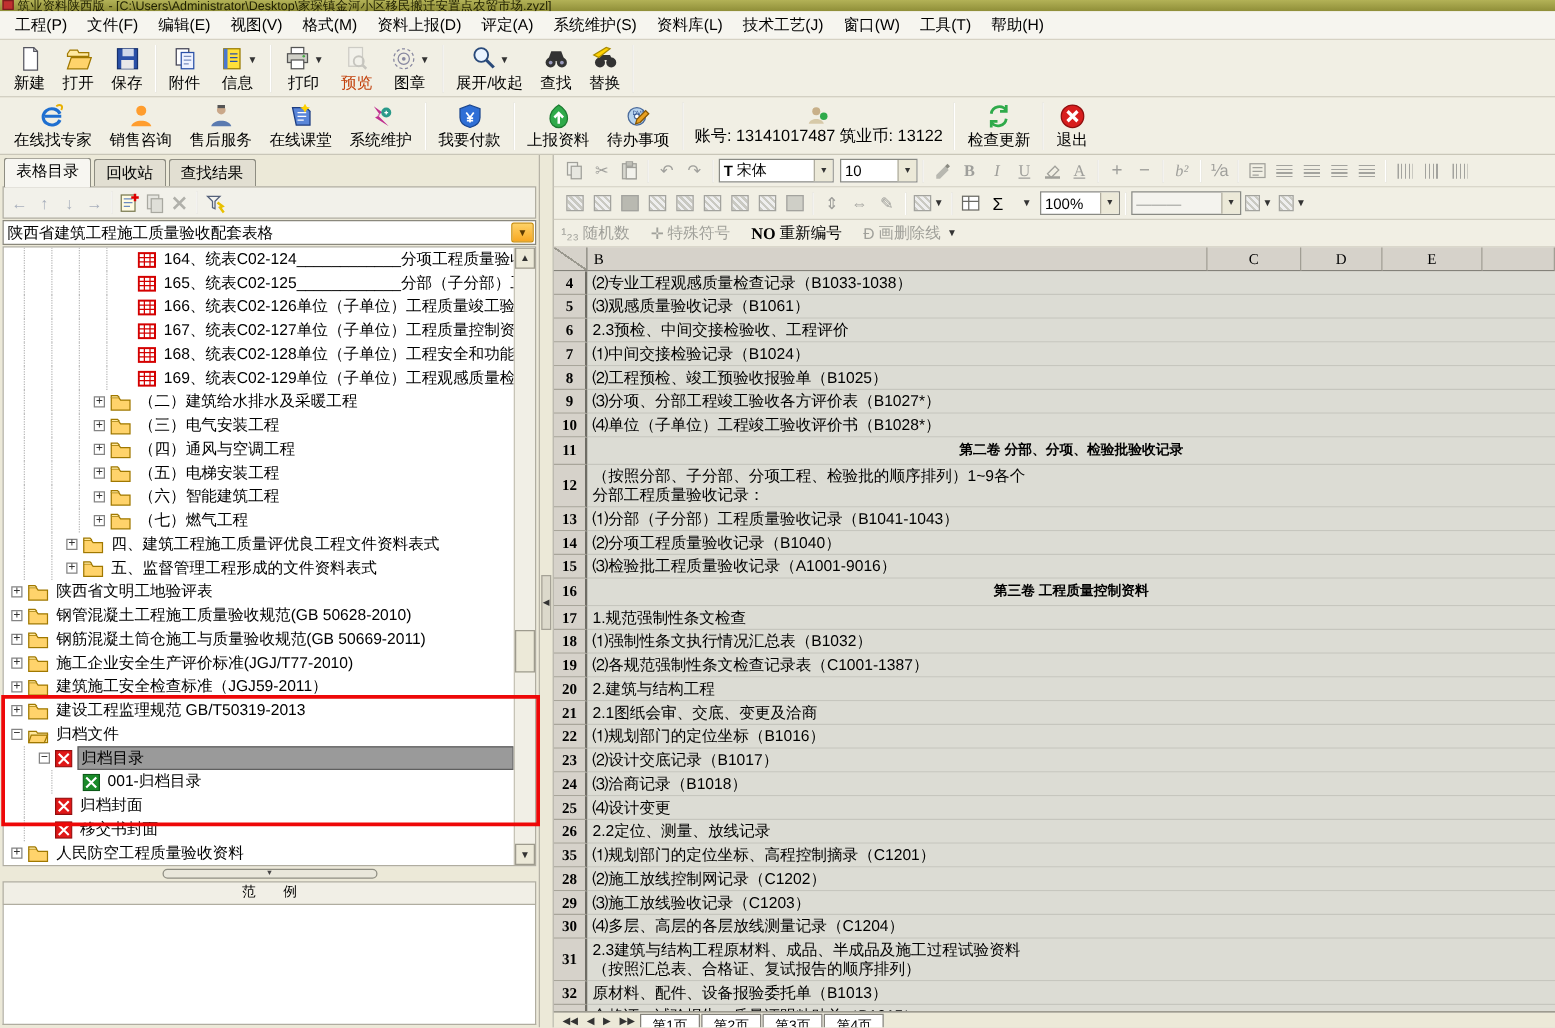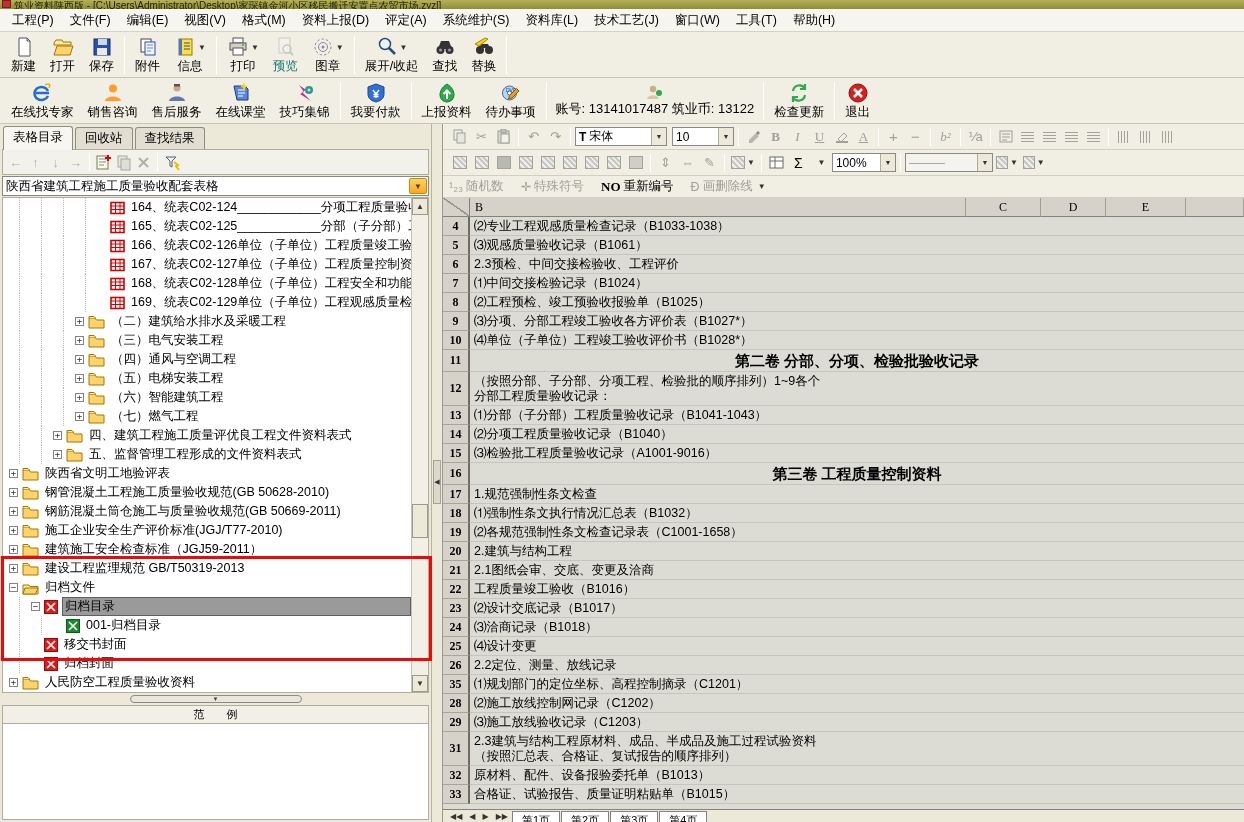--- a/index.html
+++ b/index.html
@@ -13,21 +13,21 @@
   .titlebar .ttext { font-size:10px; color:#1e1e00; white-space:nowrap; line-height:11px; }
 
   
   .menubar { height:23px; background:#f6f5ef; border-bottom:1px solid #d6d2c4; display:flex; align-items:center; padding-left:4px; }
   .mitem { font-size:12.5px; padding:2px 8px; white-space:nowrap; }
 
   
   .toolbar { height:46px; background:#f1efe4; border-bottom:1px solid #c9c6b8; display:flex; align-items:center; padding-left:4px; }
   .tbtn { display:flex; flex-direction:column; align-items:center; justify-content:center; padding:1px 7px; font-size:12.5px; gap:1px; white-space:nowrap; }
   .tbtn .lbl { line-height:14px; }
-  .tbtn.disabled { color:#0f766e; }
+  .tbtn.disabled { color:#c2410c; }
   .tbtn.disabled svg { opacity:.4; filter:grayscale(1); }
   .tsep { width:1px; height:38px; background:#c2bfb2; border-right:1px solid #fff; margin:0 3px; flex:none; }
   .da { font-size:8px; color:#333; margin-left:2px; }
   .ic { display:inline-flex; align-items:center; justify-content:center; }
   .ic svg { display:block; }
   .acctxt { font-size:13px; white-space:nowrap; padding:0 6px; display:flex; flex-direction:column; align-items:center; gap:0; }
 
   
   .main { flex:1; display:flex; min-height:0; }
 
@@ -87,21 +87,21 @@
   .sheet { flex:1; display:flex; flex-direction:column; min-height:0; background:#dcdcd4; }
   .shead { height:19px; display:flex; flex:none; background:#d6d2ca; font-size:12px; }
   .corner { width:27px; flex:none; border-right:1px solid #84827a; border-bottom:1px solid #84827a; background:
     linear-gradient(to top right, transparent 48%, #9a988e 48%, #9a988e 53%, transparent 53%), #d6d2ca; }
   .colh { border-right:1px solid #a19e94; border-bottom:1px solid #84827a; display:flex; align-items:center; justify-content:center; font-family:"Liberation Serif",serif; }
   .colh.b { justify-content:flex-start; padding-left:5px; }
   .sbody { flex:1; overflow:hidden; }
   .srow { display:flex; }
   .rn { width:27px; flex:none; background:#d6d2ca; border-right:2px solid #6e6c64; border-bottom:1px solid #a8a59a; display:flex; align-items:center; justify-content:center; font-weight:bold; font-size:12px; font-family:"Liberation Serif",serif; }
   .cell { flex:1; min-width:0; border-bottom:1px solid #c6c6be; background:#dcdcd4; font-size:12.5px; padding-left:4px; display:flex; align-items:center; overflow:hidden; white-space:pre-line; line-height:15px; }
-  .cell.center { justify-content:center; font-weight:bold; font-size:15px; padding-left:0; }
+  .cell.center { justify-content:center; font-weight:bold; font-size:11px; padding-left:0; }
   .stabsbar { height:13px; flex:none; background:#ece9d8; border-top:1px solid #84827a; display:flex; align-items:flex-start; overflow:hidden; padding-left:4px; gap:1px; }
   .snav { font-size:8px; color:#333; padding:2px 3px; }
   .stab { border:1px solid #84827a; background:#fff; font-size:11px; padding:1px 9px 6px; margin-top:1px; border-radius:0 0 0 0; }
 
   
   .redbox { position:absolute; left:1px; top:556px; width:431px; height:105px; border:3px solid #ee0808; z-index:60; pointer-events:none; }
 </style>
 </head>
 <body>
 
@@ -322,21 +322,21 @@
       <span class="tbtn">
         <span style="display:flex;align-items:center">
           <span class="ic">
             <svg width="22" height="22" viewBox="0 0 22 22">
               <path d="M5 3l7 5-4 2 9 9-11-7 4-2z" fill="#c03090"></path>
               <circle cx="15" cy="8" r="4" fill="#2a9a8a"></circle>
               <path d="M13.5 8h3M15 6.5v3" stroke="#fff"></path>
             </svg>
           </span>
         </span>
-        <span class="lbl">技巧集锦</span>
+        <span class="lbl">系统维护</span>
       </span>
       <span class="tsep"></span>
       <span class="tbtn">
         <span style="display:flex;align-items:center">
           <span class="ic">
             <svg width="22" height="22" viewBox="0 0 22 22">
               <path d="M11 2l8 3v7c0 5-4 7-8 8-4-1-8-3-8-8V5z" fill="#2f6fd6" stroke="#1c478f"></path>
               <path d="M8 8l3 4 3-4M11 12v4M8.5 12.5h5M8.5 14.5h5" stroke="#fff" stroke-width="1.4" fill="none"></path>
             </svg>
           </span>
@@ -736,32 +736,32 @@
             </div>
             <div class="trow">
               <span class="g"></span>
               <span class="expspace"></span>
               <span class="ticon">
                 <svg width="14" height="14" viewBox="0 0 14 14">
                   <rect x="0.5" y="0.5" width="13" height="13" fill="#e01818" stroke="#8f0f0f"></rect>
                   <path d="M3 3l8 8M11 3l-8 8" stroke="#fff" stroke-width="1.7"></path>
                 </svg>
               </span>
-              <span class="tlabel">移交书封面</span>
+              <span class="tlabel">归档封面</span>
             </div>
             <div class="trow">
               <span class="g"></span>
               <span class="expspace"></span>
               <span class="ticon">
                 <svg width="14" height="14" viewBox="0 0 14 14">
                   <rect x="0.5" y="0.5" width="13" height="13" fill="#e01818" stroke="#8f0f0f"></rect>
                   <path d="M3 3l8 8M11 3l-8 8" stroke="#fff" stroke-width="1.7"></path>
                 </svg>
               </span>
-              <span class="tlabel">归档封面</span>
+              <span class="tlabel">移交书封面</span>
             </div>
             <div class="trow">
               <span class="expb">+</span>
               <span class="ticon">
                 <svg width="17" height="14" viewBox="0 0 17 14">
                   <path d="M1 3h6l1.5 2H16v8H1z" fill="#ffd36b" stroke="#a07800"></path>
                   <path d="M1 3V1.5h5L7.5 3" fill="#ffe9a0" stroke="#a07800"></path>
                 </svg>
               </span>
               <span class="tlabel">人民防空工程质量验收资料</span>
@@ -1023,33 +1023,33 @@
             <div class="srow" style="height:19px">
               <span class="rn">17</span>
               <span class="cell">1.规范强制性条文检查</span>
             </div>
             <div class="srow" style="height:19px">
               <span class="rn">18</span>
               <span class="cell">⑴强制性条文执行情况汇总表（B1032）</span>
             </div>
             <div class="srow" style="height:19px">
               <span class="rn">19</span>
-              <span class="cell">⑵各规范强制性条文检查记录表（C1001-1658）</span>
+              <span class="cell">⑵各规范强制性条文检查记录表（C1001-1387）</span>
             </div>
             <div class="srow" style="height:19px">
               <span class="rn">20</span>
               <span class="cell">2.建筑与结构工程</span>
             </div>
             <div class="srow" style="height:19px">
               <span class="rn">21</span>
               <span class="cell">2.1图纸会审、交底、变更及洽商</span>
             </div>
             <div class="srow" style="height:19px">
               <span class="rn">22</span>
-              <span class="cell">工程质量竣工验收（B1016）</span>
+              <span class="cell">⑴规划部门的定位坐标（B1016）</span>
             </div>
             <div class="srow" style="height:19px">
               <span class="rn">23</span>
               <span class="cell">⑵设计交底记录（B1017）</span>
             </div>
             <div class="srow" style="height:19px">
               <span class="rn">24</span>
               <span class="cell">⑶洽商记录（B1018）</span>
             </div>
             <div class="srow" style="height:19px">
@@ -1064,20 +1064,24 @@
               <span class="rn">35</span>
               <span class="cell">⑴规划部门的定位坐标、高程控制摘录（C1201）</span>
             </div>
             <div class="srow" style="height:19px">
               <span class="rn">28</span>
               <span class="cell">⑵施工放线控制网记录（C1202）</span>
             </div>
             <div class="srow" style="height:19px">
               <span class="rn">29</span>
               <span class="cell">⑶施工放线验收记录（C1203）</span>
+            </div>
+            <div class="srow" style="height:19px">
+              <span class="rn">30</span>
+              <span class="cell">⑷多层、高层的各层放线测量记录（C1204）</span>
             </div>
             <div class="srow" style="height:34px">
               <span class="rn">31</span>
               <span class="cell">2.3建筑与结构工程原材料、成品、半成品及施工过程试验资料
 （按照汇总表、合格证、复试报告的顺序排列）</span>
             </div>
             <div class="srow" style="height:19px">
               <span class="rn">32</span>
               <span class="cell">原材料、配件、设备报验委托单（B1013）</span>
             </div>

